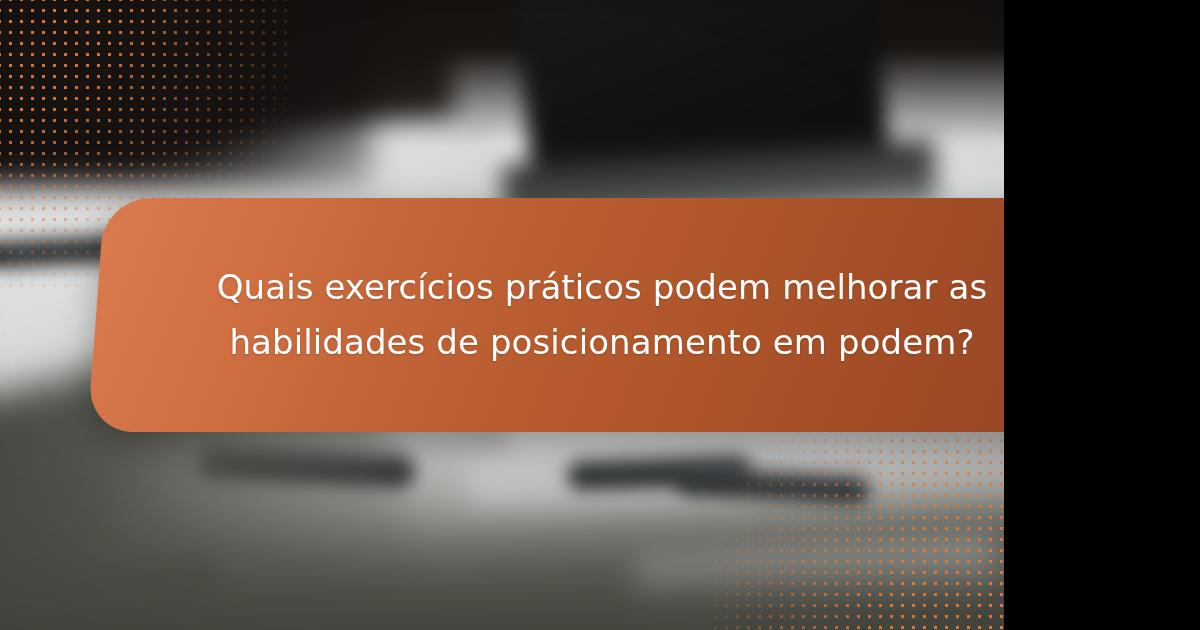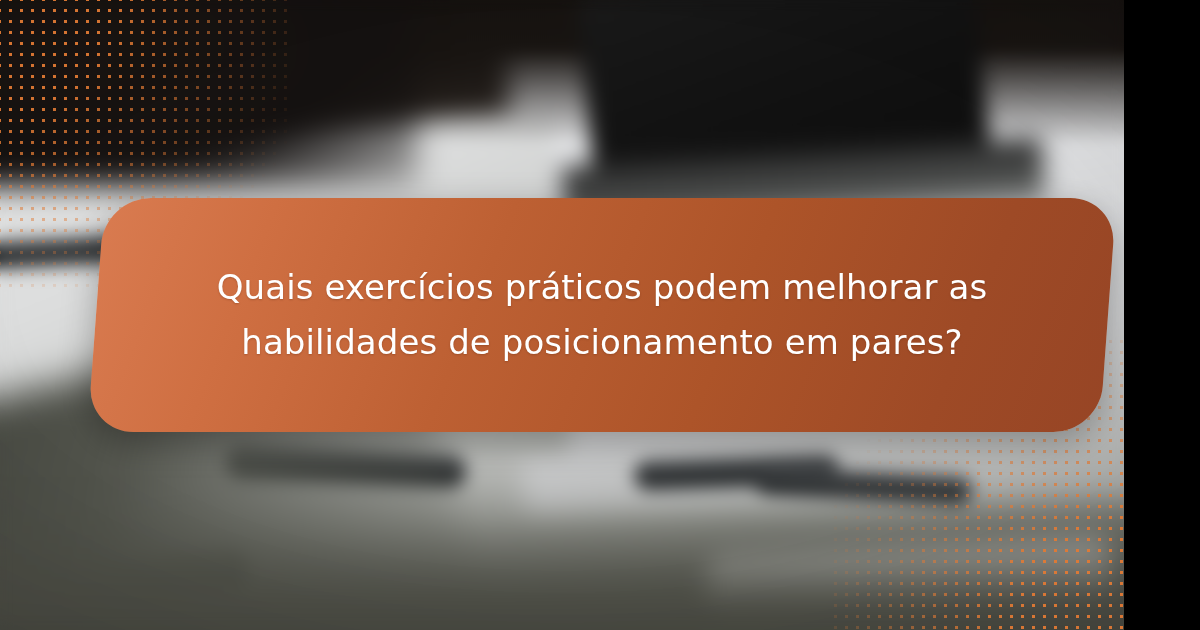--- a/index.html
+++ b/index.html
@@ -2,21 +2,21 @@
 <html><head>
 <meta charset="utf-8">
 <style>
   html, body {
     margin: 0;
     padding: 0;
     background: #000;
   }
   #stage {
     position: relative;
-    width: 1124px;
+    width: 1004px;
     height: 630px;
     overflow: hidden;
     font-family: "DejaVu Sans", "Liberation Sans", sans-serif;
     background: #6f6f6c;
   }
 
   
   .photo {
     position: absolute;
     inset: -40px;
@@ -259,17 +259,17 @@
   <div class="photo-blur"></div>
   <div class="vignette"></div>
 
   <div class="dots dots-tl"></div>
   <div class="dots dots-br"></div>
 
   <div class="card-wrap">
     <div class="card-shape"></div>
     <div class="card-text">
       <div class="quote-line">Quais exercícios práticos podem melhorar as</div>
-      <div class="quote-line">habilidades de posicionamento em pares?</div>
+      <div class="quote-line">habilidades de posicionamento em podem?</div>
     </div>
   </div>
 
 </div>
 
 </body></html>

